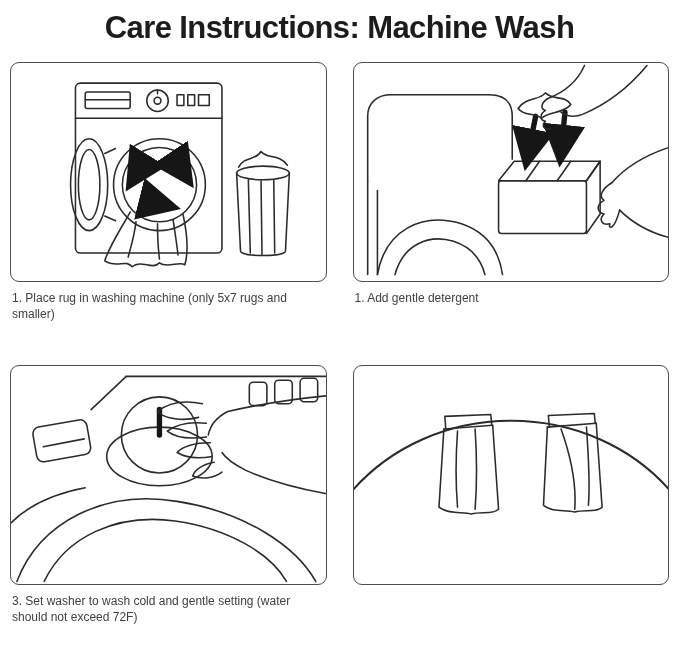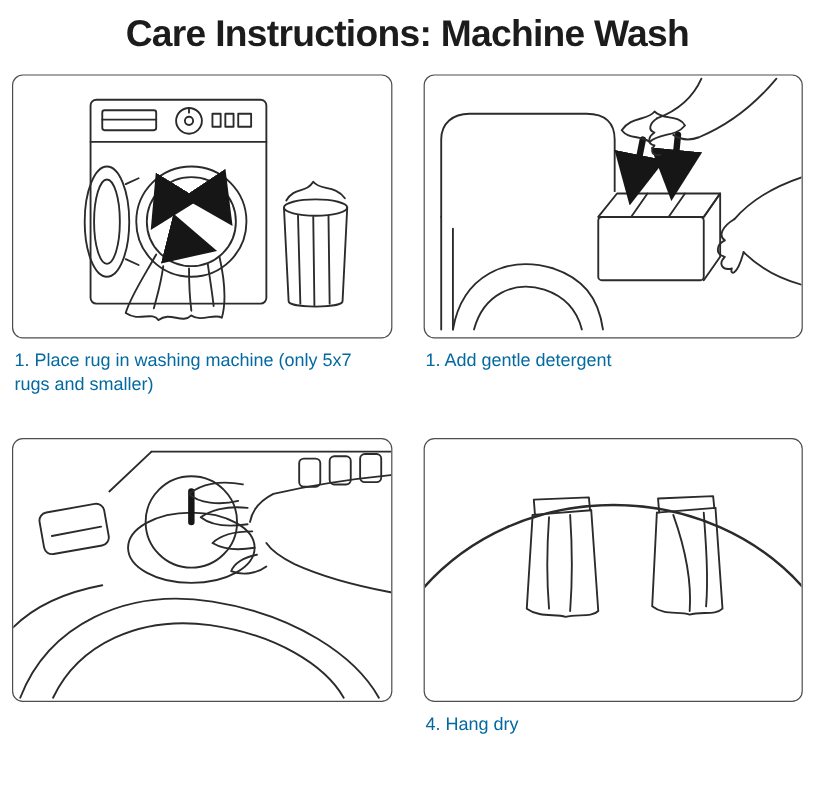--- a/index.html
+++ b/index.html
@@ -13,22 +13,22 @@
     margin:6px 0 16px;letter-spacing:-0.6px;color:#1c1c1c;
   }
   .grid{display:grid;grid-template-columns:1fr 1fr;column-gap:26px;row-gap:2px;}
   .panel{display:flex;flex-direction:column;}
   .frame{
     border:1.7px solid #4d4d4d;border-radius:9px;height:218px;
     overflow:hidden;background:#fff;
   }
   .frame svg{width:100%;height:100%;display:block;}
   .caption{
-    font-size:15px;line-height:1.32;margin:9px 2px 10px;
-    min-height:62px;color:#0369a1;
+    font-size:12px;line-height:1.32;margin:9px 2px 10px;
+    min-height:62px;color:#404040;
   }
   svg .ln{fill:none;stroke:#2b2b2b;stroke-width:1.6;stroke-linecap:round;stroke-linejoin:round;}
   svg .thick{stroke-width:5.5;stroke:#161616;}
   svg .rope{stroke-width:2.1;}
 </style>
 </head>
 <body>
 
 <div class="page">
 
@@ -154,20 +154,21 @@
 
             <path d="M 322,28 C 282,32 248,38 222,44 C 210,50 204,58 202,68"></path>
             <path d="M 322,128 C 290,122 262,114 240,104 C 228,98 220,92 216,86"></path>
 
             <path d="M 6,218 C 30,156 96,124 170,136 C 240,147 292,182 312,218"></path>
             <path d="M 34,218 C 56,172 108,148 168,156 C 224,164 266,190 282,218"></path>
             <path d="M 0,158 C 18,140 44,128 76,122"></path>
           </g>
         </svg>
       </div>
+      <p class="caption">3. Set washer to wash cold and gentle setting (water should not exceed 72F)</p>
     </div>
 
     <div class="panel">
       <div class="frame">
         <svg viewBox="0 0 322 218" aria-label="two-towels-hanging-on-clothesline">
           <g class="ln">
 
             <path class="rope" d="M -6,130 C 78,28 244,28 328,130"></path>
 
             <path d="M 94,62 L 93,49 L 140,47 L 141,58"></path>
@@ -177,17 +178,16 @@
             <path d="M 124,62 C 126,92 126,118 124,144"></path>
 
             <path d="M 200,60 L 199,48 L 246,46 L 247,56"></path>
             <path d="M 198,60 L 194,140 C 204,148 216,144 226,147 C 236,144 248,148 254,142 L 248,56"></path>
             <line x1="198" y1="60" x2="248" y2="56"></line>
             <path d="M 212,62 C 222,90 228,116 226,144"></path>
             <path d="M 238,60 C 240,88 242,116 240,140"></path>
           </g>
         </svg>
       </div>
-      <p class="caption">4. Hang dry</p>
     </div>
 
   </div>
 </div>
 
 </body></html>

